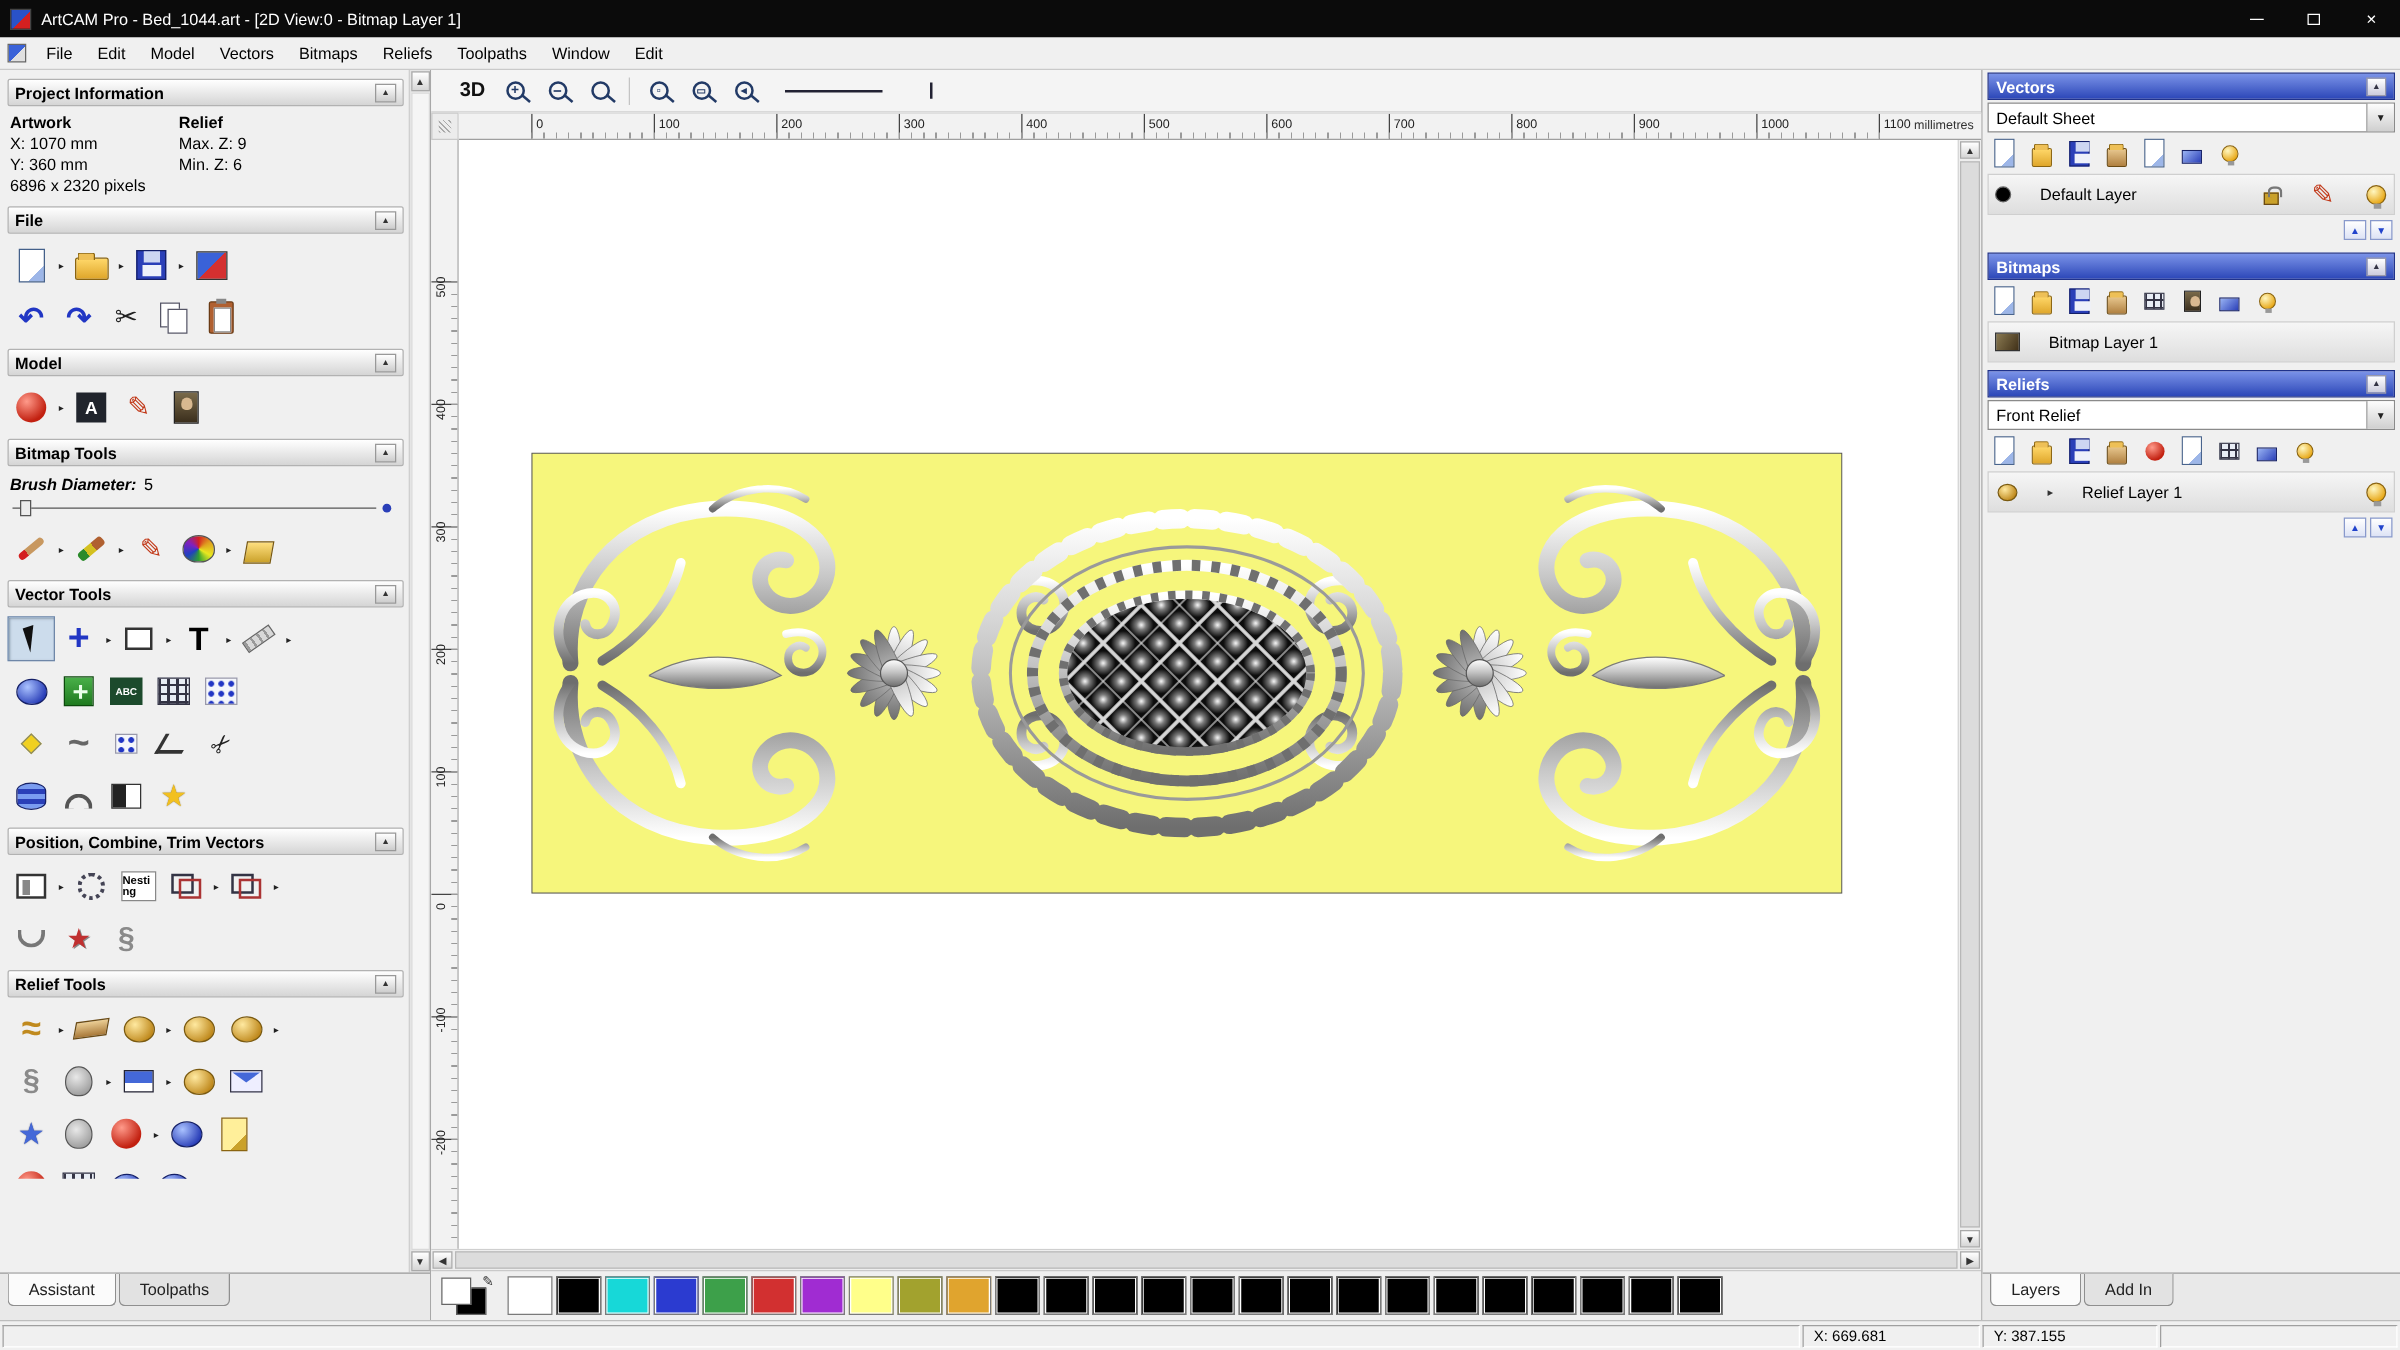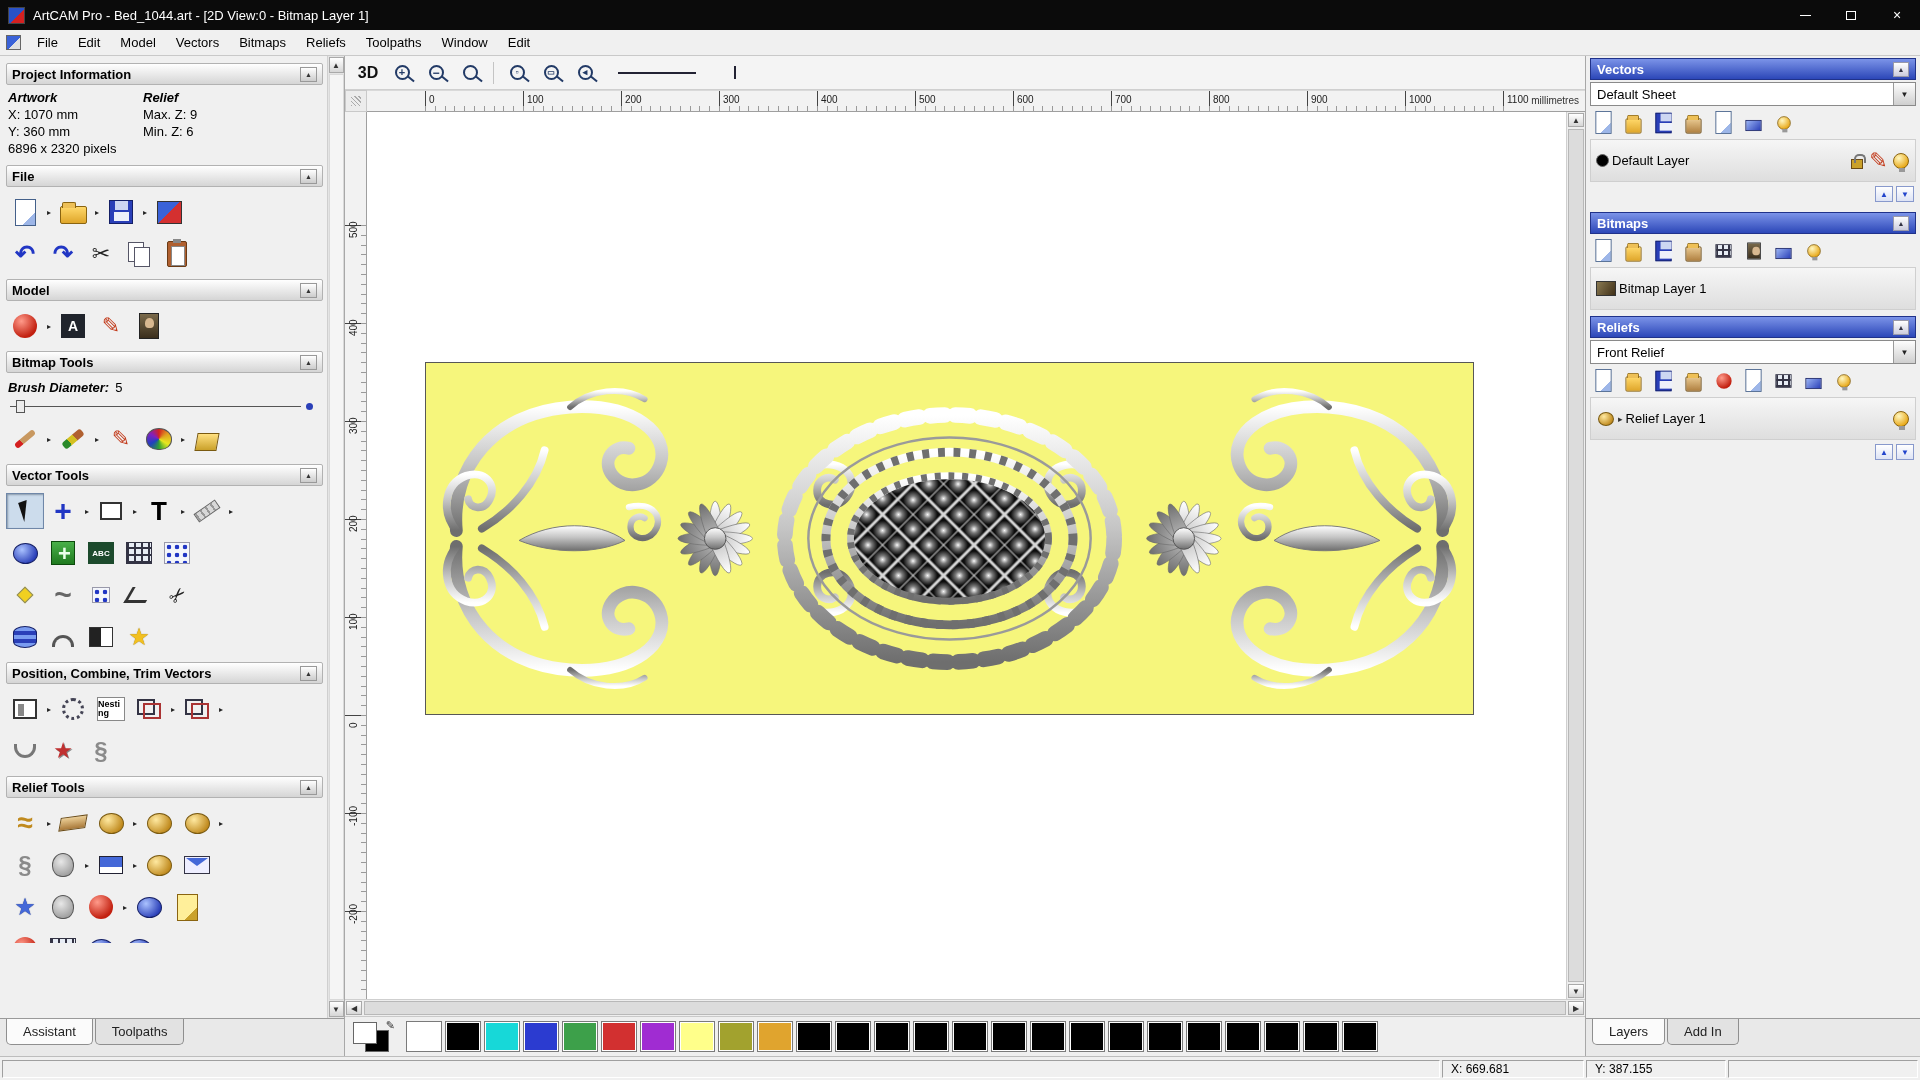--- a/index.html
+++ b/index.html
@@ -30,21 +30,21 @@
   .left-panel{flex:0 0 345px;background:#f0f0f0;border-right:1px solid #a8a8a8;display:flex;flex-direction:column;min-height:0;}
   .lp-body{flex:1;display:flex;min-height:0;}
   .lp-content{flex:1;padding:2px 2px 0 6px;overflow:hidden;}
   .lp-scroll{flex:0 0 17px;background:#e4e4e4;border-left:1px solid #cfcfcf;display:flex;flex-direction:column;align-items:center;}
   .scr-btn{width:15px;height:16px;border:1px solid #a9a9a9;background:linear-gradient(#fff,#d6d6d6);font-size:8px;color:#333;display:flex;align-items:center;justify-content:center;margin:1px 0;}
   .scr-track{flex:1;width:15px;background:#f5f5f5;border:1px solid #d9d9d9;}
   .sec-h{height:22px;display:flex;align-items:center;background:linear-gradient(#ffffff,#d5d5d5);border:1px solid #b2b2b2;border-radius:2px;font-weight:bold;font-size:13px;padding:0 5px;margin:5px 2px 3px 0;}
   .roll{margin-left:auto;width:17px;height:15px;border:1px solid #999;background:linear-gradient(#fff,#ccc);font-size:7px;color:#333;display:flex;align-items:center;justify-content:center;}
   .roll::before{content:"▲";}
   .pi-grid{display:grid;grid-template-columns:135px 1fr;font-size:13px;row-gap:2px;padding:2px 2px 4px;}
-  .pi-b{font-weight:bold;font-style:italic;}
+  .pi-b{font-weight:bold;}
   .pi-span{grid-column:1 / 3;}
   .icrow{display:flex;align-items:center;padding:4px 0 2px;}
   .tool{width:38px;height:36px;display:flex;align-items:center;justify-content:center;position:relative;}
   .tool.pressed{border:1px solid #6f87a8;background:#ccdcec;box-shadow:inset 1px 1px 2px #8899aa;}
   .fly{width:10px;height:36px;display:flex;align-items:center;justify-content:center;font-size:8px;color:#222;}
   .fly::before{content:"▸";}
   .lp-tabs,.rp-tabs{flex:0 0 38px;border-top:1px solid #9a9a9a;background:#e9e9e9;display:flex;align-items:flex-start;padding:0 6px;gap:2px;}
   .btab{border:1px solid #8f8f8f;border-top:none;border-radius:0 0 5px 5px;padding:5px 16px;font-size:13px;background:#e2e2e2;color:#222;}
   .btab.active{background:#fbfbfb;}
 
@@ -123,21 +123,21 @@
   
   .brush-row{display:flex;align-items:center;gap:6px;font-size:13px;padding:4px 2px 0;}
   .brush-label{font-style:italic;font-weight:bold;}
   .slider{position:relative;height:18px;margin:2px 10px 2px 2px;}
   .sl-track{position:absolute;left:2px;right:14px;top:9px;height:1px;background:#555;}
   .sl-handle{position:absolute;left:8px;top:3px;width:9px;height:13px;background:#ececec;border:1px solid #555;}
   .sl-dot{position:absolute;right:2px;top:6px;width:7px;height:7px;border-radius:50%;background:#2a3fb8;}
 
   
   .canvas-col{flex:1;display:flex;flex-direction:column;min-width:0;background:#f0f0f0;}
-  .ctoolbar{flex:0 0 34px;background:#f4f4f4;border-bottom:1px solid #cfcfcf;display:flex;align-items:center;gap:4px;padding:0 8px;}
+  .ctoolbar{flex:0 0 34px;background:#f4f4f4;border-bottom:1px solid #cfcfcf;display:flex;align-items:center;gap:4px;padding:0 18px;}
   .cbtn{height:26px;min-width:30px;display:flex;align-items:center;justify-content:center;}
   .c3d{font-size:16px;font-weight:bold;color:#111;}
   .csep{width:1px;height:22px;background:#c4c4c4;margin:0 4px;}
   .mag{width:15px;height:15px;border:2px solid #223a66;border-radius:50%;position:relative;display:flex;align-items:center;justify-content:center;font-size:11px;font-weight:bold;color:#223a66;line-height:1;}
   .mag::after{content:"";position:absolute;width:8px;height:2px;background:#223a66;right:-7px;bottom:-2px;transform:rotate(40deg);}
   .mag-plus::before{content:"+";}
   .mag-minus::before{content:"−";font-size:12px;}
   .mag-box::before{content:"▫";font-size:9px;}
   .mag-fit::before{content:"▭";font-size:8px;}
   .mag-left::before{content:"◂";font-size:9px;}
@@ -179,21 +179,21 @@
   .rp-content{flex:1;padding:2px 4px;overflow:hidden;}
   .rp-group{margin-bottom:6px;}
   .rp-head{height:22px;background:linear-gradient(#7b93e8,#2c47b8);color:#fff;font-weight:bold;font-size:13px;display:flex;align-items:center;padding:0 6px;border:1px solid #20328a;}
   .rp-roll{margin-left:auto;width:16px;height:15px;border:1px solid #99a;background:linear-gradient(#fff,#ccd);font-size:7px;color:#334;display:flex;align-items:center;justify-content:center;}
   .rp-roll::before{content:"▲";}
   .rp-drop{height:24px;background:#fff;border:1px solid #8a8a8a;display:flex;align-items:center;font-size:13px;padding-left:6px;margin-top:2px;}
   .rp-drop-arrow{margin-left:auto;width:22px;height:100%;background:linear-gradient(#fdfdfd,#cfcfcf);border-left:1px solid #9a9a9a;display:flex;align-items:center;justify-content:center;font-size:8px;color:#222;}
   .rp-drop-arrow::before{content:"▼";}
   .rp-tools{display:flex;align-items:center;gap:11px;padding:7px 4px 5px;}
   .rp-tools .g{transform:scale(.85);}
-  .rp-layer{height:43px;display:flex;align-items:center;gap:3px;background:linear-gradient(#f6f6f6,#dedede);border:1px solid #cfcfcf;font-size:13px;padding:0 5px;margin-top:2px;}
+  .rp-layer{height:33px;display:flex;align-items:center;gap:23px;background:linear-gradient(#f6f6f6,#dedede);border:1px solid #cfcfcf;font-size:13px;padding:0 5px;margin-top:2px;}
   .rl-name{flex:1;}
   .mini{width:19px;height:19px;display:flex;align-items:center;justify-content:center;position:relative;}
   .updown{display:flex;justify-content:flex-end;gap:3px;padding:4px 2px;}
   .ud{width:18px;height:16px;border:1px solid #8899cc;background:linear-gradient(#fff,#dde3f5);color:#2244cc;font-size:8px;display:flex;align-items:center;justify-content:center;}
   .ud-up::before{content:"▲";}
   .ud-down::before{content:"▼";}
   .expander{font-size:9px;color:#333;}
   .expander::before{content:"▸";}
 </style>
 </head>

